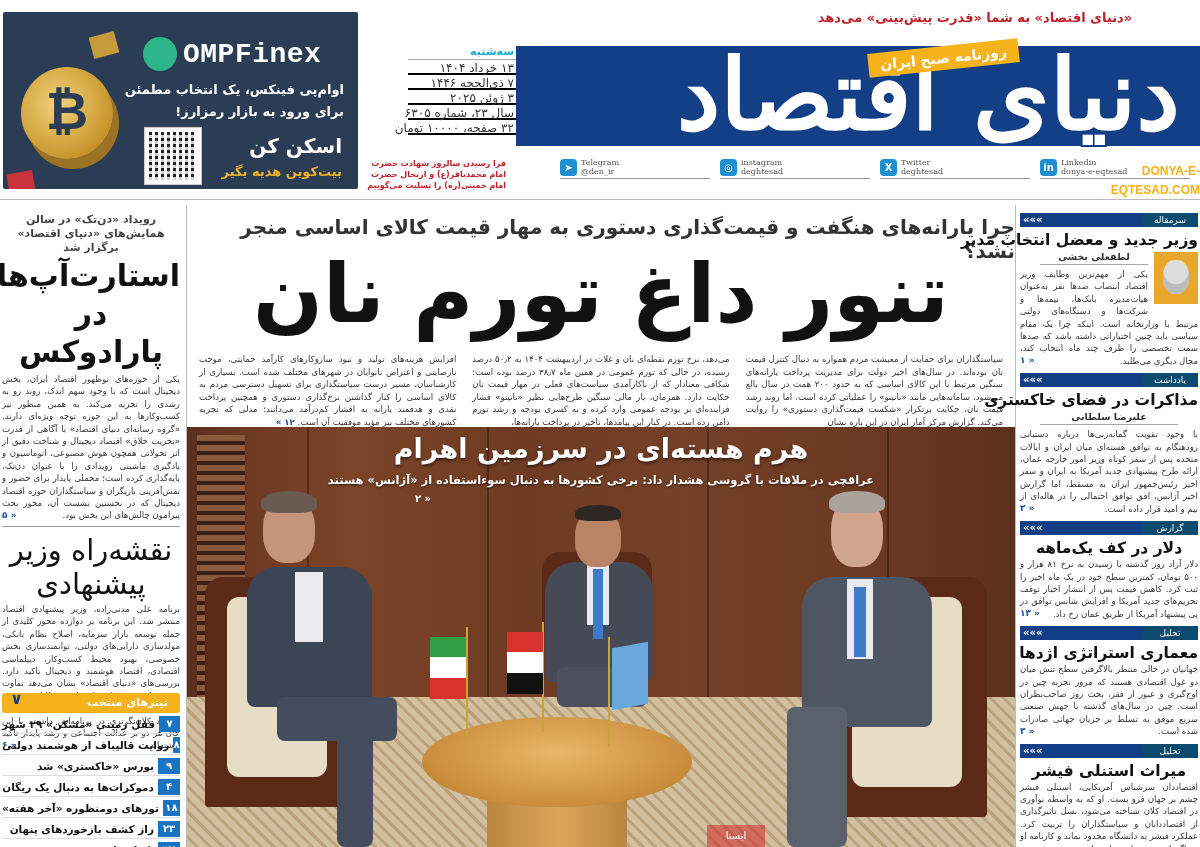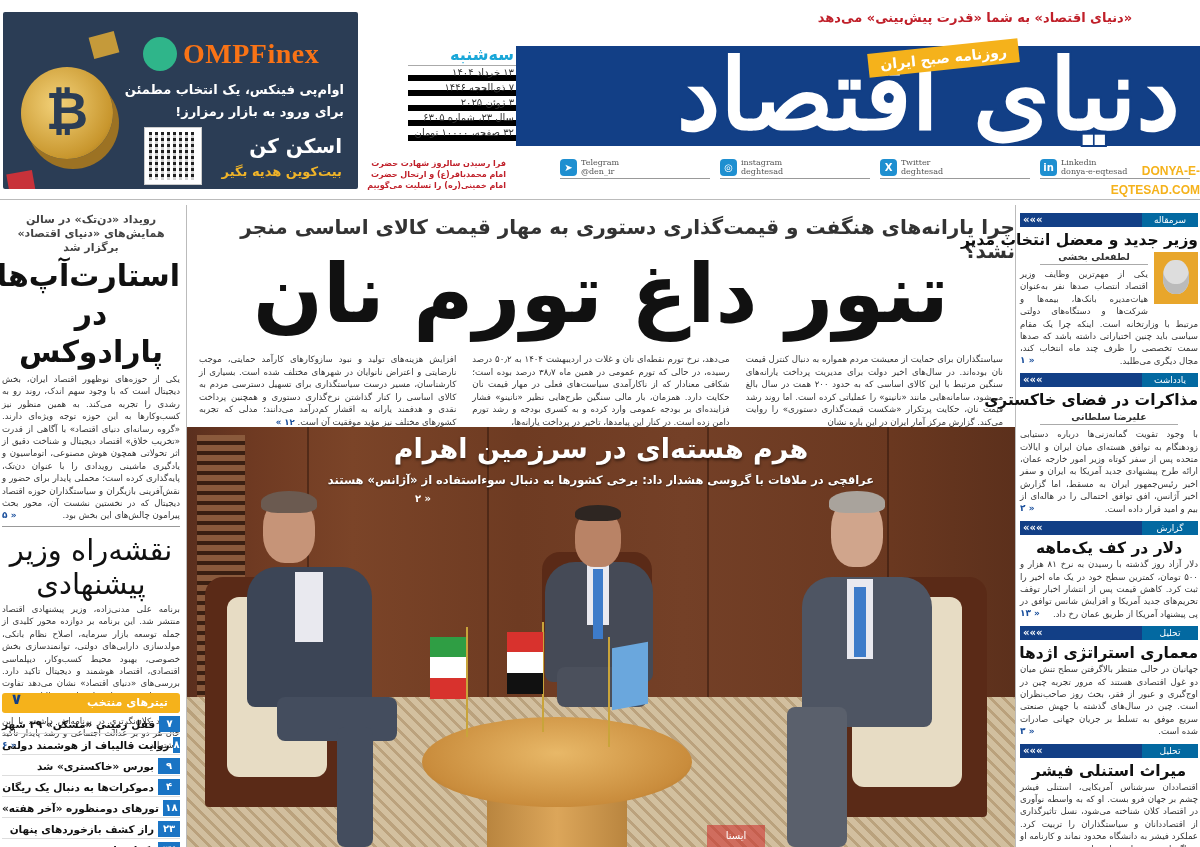--- a/index.html
+++ b/index.html
@@ -7,30 +7,30 @@
 body{font-family:"DejaVu Sans",sans-serif;color:#222;position:relative}
 
 #masthead{position:absolute;left:0;top:0;width:1200px;height:200px}
 #ad{position:absolute;left:3px;top:12px;width:355px;height:177px;background:#2b3d55;border-radius:2px;overflow:hidden}
 #ad .coin{position:absolute;left:18px;top:55px;width:92px;height:92px;border-radius:50%;background:radial-gradient(circle at 40% 40%,#f3d27a,#c8962d 70%,#8d6418);box-shadow:6px 10px 0 #9c7223}
 #ad .coin span{position:absolute;left:0;right:0;top:14px;text-align:center;font-size:52px;font-weight:bold;color:#2b3d55;font-family:"DejaVu Sans",sans-serif}
 #ad .gift1{position:absolute;left:88px;top:22px;width:26px;height:22px;background:#c59a3a;transform:rotate(-15deg)}
 #ad .gift2{position:absolute;left:5px;top:160px;width:26px;height:22px;background:#c8323a;transform:rotate(-10deg)}
 #ad .brand{position:absolute;left:140px;top:25px;display:flex;align-items:center;gap:6px}
 #ad .brand .logo{width:34px;height:34px;border-radius:50%;background:#2fb58a}
-#ad .brand .name{color:#f97316;font-size:28px;font-weight:bold;font-family:Liberation Serif, serif;letter-spacing:.5px}
+#ad .brand .name{color:#ffffff;font-size:28px;font-weight:bold;font-family:Liberation Mono, monospace;letter-spacing:.5px}
 #ad .line{position:absolute;right:14px;color:#fff;font-size:13px;font-weight:bold;direction:rtl}
 #ad .qr{position:absolute;left:142px;top:116px;width:56px;height:56px;background:repeating-linear-gradient(90deg,#222 0 3px,#fff 3px 6px),#fff;border:4px solid #fff;outline:1px solid #ccc}
 #ad .qr:after{content:"";position:absolute;inset:0;background:repeating-linear-gradient(0deg,rgba(255,255,255,.8) 0 3px,transparent 3px 6px)}
 #ad .scan{position:absolute;right:16px;top:122px;color:#fff;font-size:20px;font-weight:bold;direction:rtl}
 #ad .gift-txt{position:absolute;right:16px;top:152px;color:#f0b429;font-size:13px;font-weight:bold;direction:rtl}
 
 #dateblock{position:absolute;left:408px;top:44px;width:108px;direction:rtl}
-#dateblock .day{color:#1aa7d8;font-weight:bold;font-size:16px;padding:1px 2px;border-bottom:1px solid #aaa}
-#dateblock .row{font-size:10px;color:#333;padding:1px 2px;border-bottom:6px solid #000000;height:15px;white-space:nowrap}
+#dateblock .day{color:#1aa7d8;font-weight:bold;font-size:11px;padding:1px 2px;border-bottom:1px solid #aaa}
+#dateblock .row{font-size:12px;color:#333;padding:1px 2px;border-bottom:2px solid #000000;height:15px;white-space:nowrap}
 #condolence{position:absolute;left:366px;top:158px;width:140px;direction:rtl;font-size:8px;color:#c0202a;font-weight:bold;line-height:11px;text-align:right}
 
 #logo-band{position:absolute;left:516px;top:46px;width:684px;height:100px;background:#123f86}
 #logo-text{position:absolute;left:520px;top:30px;width:660px;height:130px;color:#fff;font-size:98px;font-weight:bold;direction:rtl;text-align:right;line-height:130px;letter-spacing:2px;font-family:"DejaVu Serif",serif;-webkit-text-stroke:4px #123f86;paint-order:stroke fill}
 #tagline{position:absolute;left:760px;top:10px;width:430px;text-align:center;direction:rtl;color:#c0202a;font-size:13px;font-weight:bold}
 #badge{position:absolute;left:868px;top:46px;background:#f5b21b;color:#fff;font-size:14px;font-weight:bold;padding:4px 12px;transform:rotate(-6deg);direction:rtl}
 #socials{position:absolute;left:560px;top:158px;display:flex;gap:10px;align-items:center}
 .soc{display:flex;align-items:center;gap:4px;width:150px;border-bottom:1px solid #999;padding-bottom:2px}
 .soc .ic{width:17px;height:17px;border-radius:4px;background:#1e8fd0;color:#fff;font-size:10px;display:flex;align-items:center;justify-content:center;font-weight:bold}
 .soc .t{font-size:8px;line-height:9px;color:#555;font-family:"DejaVu Serif",serif}
@@ -61,21 +61,21 @@
 #photo .flag{position:absolute;width:36px;height:62px}
 #photo .pole{position:absolute;width:2px;background:#c9a43a}
 #photo-title{position:absolute;left:0;right:0;top:6px;text-align:center;direction:rtl;color:#fff;font-size:27px;font-weight:bold;text-shadow:0 2px 3px rgba(0,0,0,.5)}
 #photo-sub{position:absolute;left:0;right:0;top:46px;text-align:center;direction:rtl;color:#fff;font-size:11.5px;font-weight:bold;text-shadow:0 1px 2px rgba(0,0,0,.6)}
 #photo-ref{position:absolute;left:228px;top:66px;color:#fff;font-size:10px;font-weight:bold}
 #photo-credit{position:absolute;left:520px;top:398px;width:58px;height:22px;background:rgba(205,40,40,.55);color:#fff;font-size:10px;text-align:center;line-height:22px}
 
 
 #right{position:absolute;left:1020px;top:205px;width:178px;height:642px;direction:rtl}
 .sec-bar{position:relative;height:14px;margin-top:8px;display:flex}
-.sec-bar .lbl{width:56px;background:#0369a1;color:#fff;font-size:9px;text-align:center;line-height:14px}
+.sec-bar .lbl{width:56px;background:#0c4a6e;color:#fff;font-size:9px;text-align:center;line-height:14px}
 .sec-bar .blue{flex:1;background:#123f86;position:relative}
 .sec-bar .blue span{position:absolute;left:3px;top:0;color:#fff;font-size:10px;line-height:14px;font-weight:bold;direction:ltr}
 .r-title{font-size:15.5px;font-weight:bold;color:#111;text-align:center;margin-top:3px;line-height:20px;white-space:nowrap}
 .r-author{font-size:9.5px;font-weight:bold;color:#333;text-align:center;margin:1px 20px 3px;border-bottom:1px solid #aaa;padding-bottom:2px}
 .r-body{font-size:8.6px;line-height:12.4px;color:#333;text-align:justify}
 .r-more{direction:ltr;color:#1a4f9c;font-weight:bold;font-size:9px;text-align:left;margin-top:-12px}
 .portrait{float:right;width:44px;height:52px;background:#e8a62b;margin:2px 0 2px 6px;position:relative}
 .portrait:after{content:"";position:absolute;left:9px;top:8px;width:26px;height:34px;border-radius:45%;background:#ddd;box-shadow:inset 0 -10px 0 #bbb}
 
 

